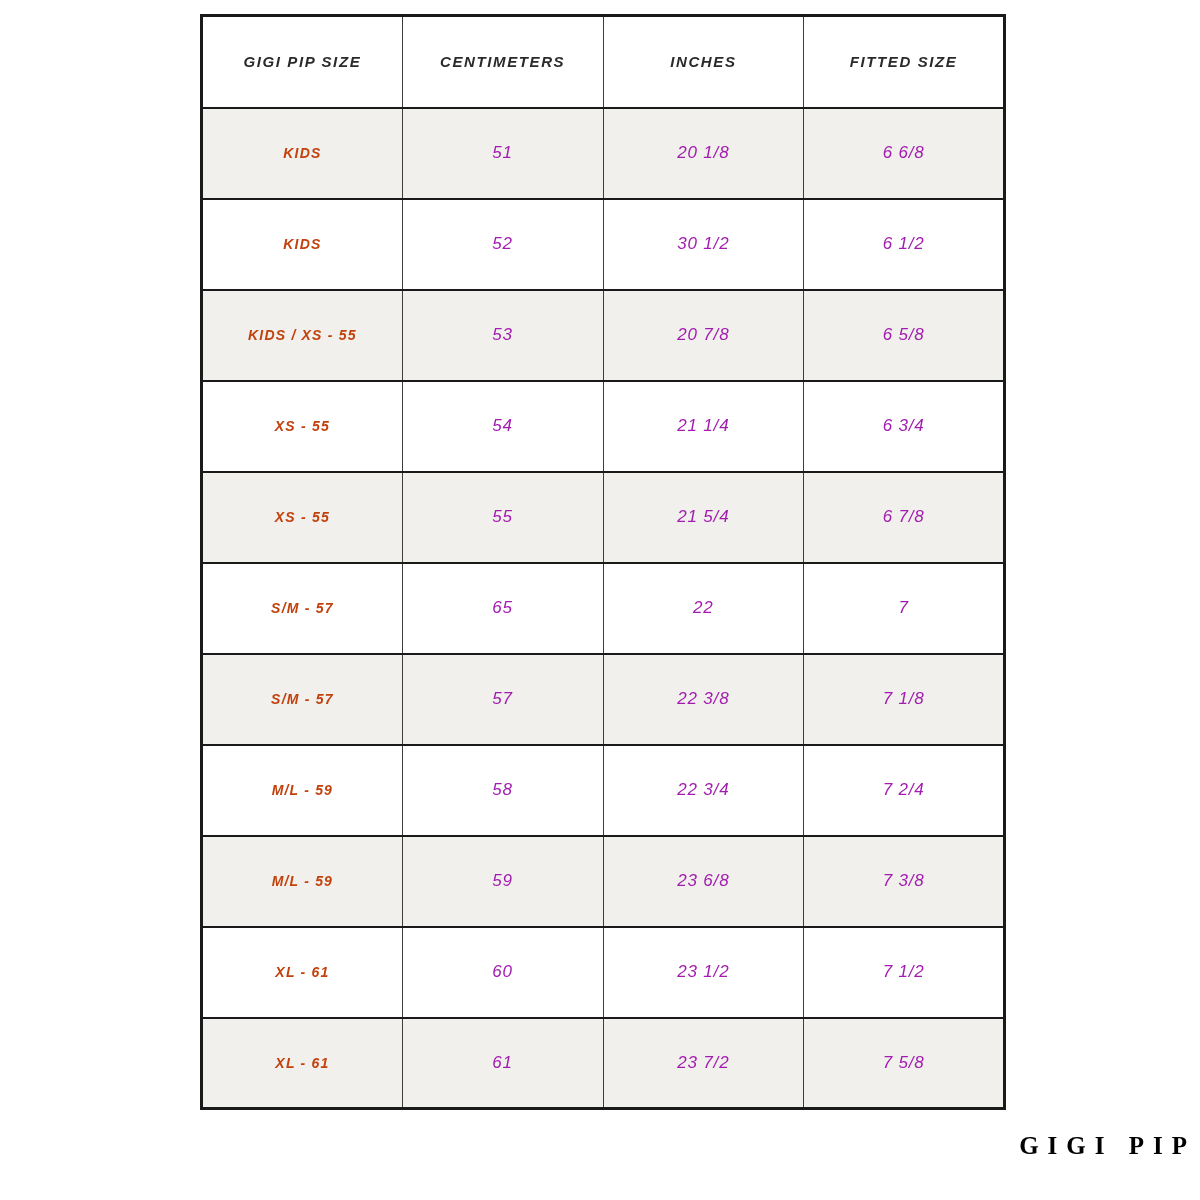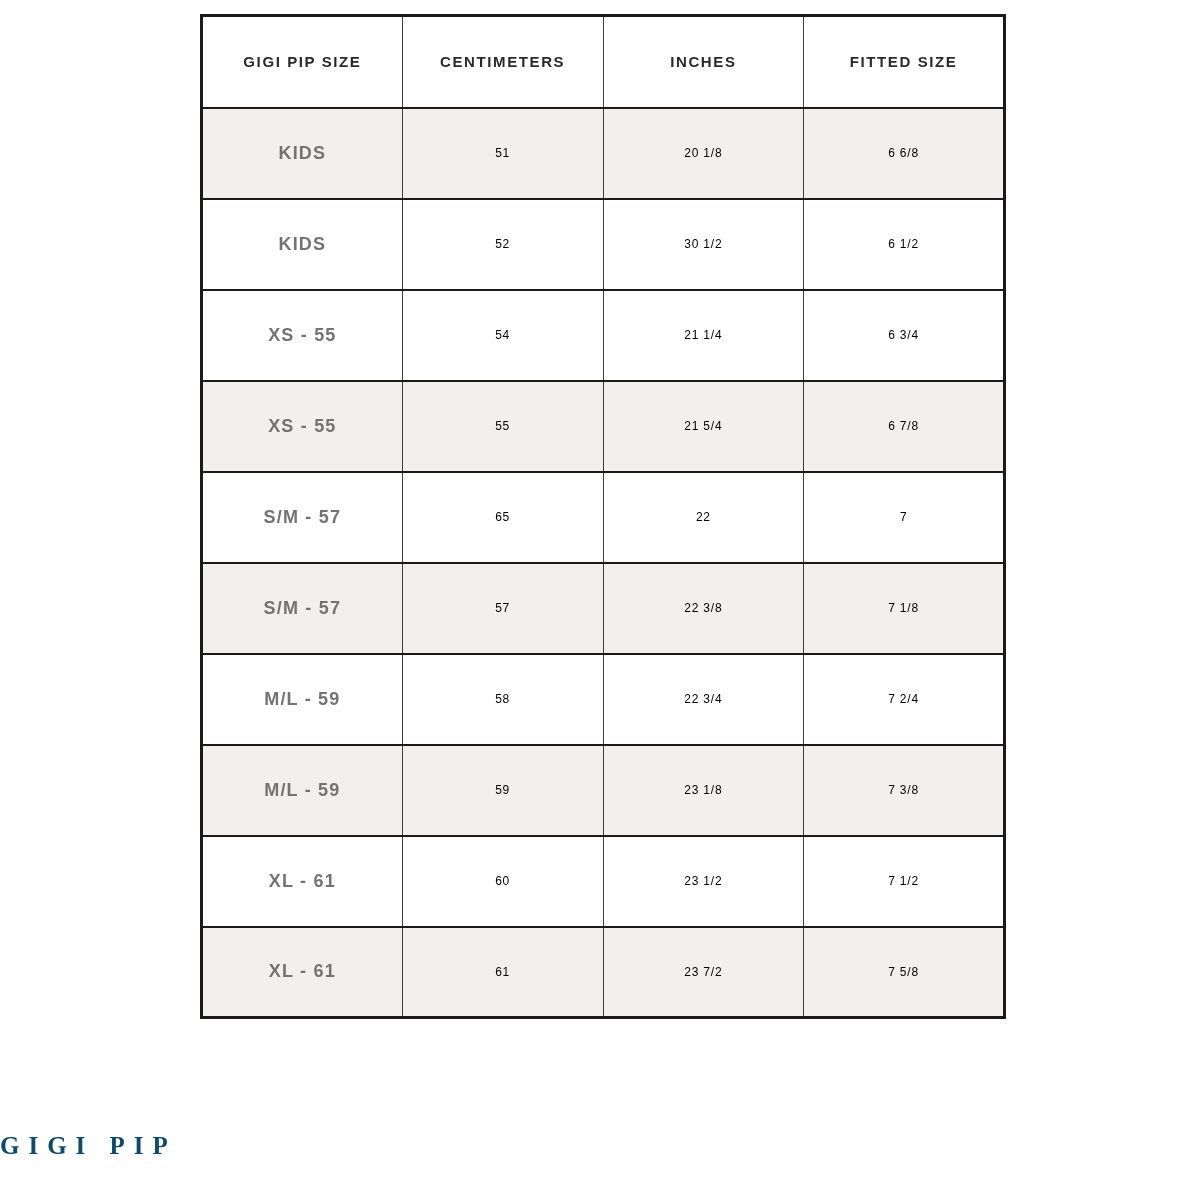--- a/index.html
+++ b/index.html
@@ -9,20 +9,21 @@
     height: 1200px;
     background: #ffffff;
     font-family: "Liberation Sans", sans-serif;
     position: relative;
   }
   .chart-wrap {
     position: absolute;
     left: 200px;
     top: 14px;
     width: 806px;
+    font-style: italic;
   }
   table.size-chart {
     border-collapse: collapse;
     table-layout: fixed;
     width: 806px;
     background: #ffffff;
     border: 3px solid #1a1a1a;
   }
   table.size-chart col { width: 25%; }
   table.size-chart th,
@@ -41,42 +42,42 @@
   tbody tr { height: 91px; }
   tbody tr.stripe { background: #f1f0ec; }
   tbody tr.plain  { background: #ffffff; }
   th {
     font-size: 15px;
     font-weight: 700;
     letter-spacing: 1.6px;
     color: #2a2a2a;
   }
   td.size-col {
-    font-size: 18px;
+    font-size: 14px;
     font-weight: 700;
     letter-spacing: 1.2px;
-    color: #737373;
+    color: #c2410c;
   }
   td.val-col {
-    font-size: 12px;
+    font-size: 17px;
     font-weight: 400;
     letter-spacing: 0.8px;
-    color: #000000;
+    color: #a21caf;
   }
   .brand-footer {
     position: absolute;
     left: 0;
     top: 1132px;
     width: 1196px;
-    text-align: left;
+    text-align: right;
     font-family: "Liberation Serif", "DejaVu Serif", serif;
     font-size: 25px;
     font-weight: 600;
     letter-spacing: 9px;
-    color: #0c4a6e;
+    color: #000000;
   }
 </style>
 </head>
 <body>
 
 <div class="chart-wrap">
   <table class="size-chart">
     <colgroup>
         <col>
         <col>
@@ -97,20 +98,26 @@
           <td class="val-col">51</td>
           <td class="val-col">20 1/8</td>
           <td class="val-col">6 6/8</td>
         </tr>
         <tr class="plain">
           <td class="size-col">KIDS</td>
           <td class="val-col">52</td>
           <td class="val-col">30 1/2</td>
           <td class="val-col">6 1/2</td>
         </tr>
+        <tr class="stripe">
+          <td class="size-col">KIDS / XS - 55</td>
+          <td class="val-col">53</td>
+          <td class="val-col">20 7/8</td>
+          <td class="val-col">6 5/8</td>
+        </tr>
         <tr class="plain">
           <td class="size-col">XS - 55</td>
           <td class="val-col">54</td>
           <td class="val-col">21 1/4</td>
           <td class="val-col">6 3/4</td>
         </tr>
         <tr class="stripe">
           <td class="size-col">XS - 55</td>
           <td class="val-col">55</td>
           <td class="val-col">21 5/4</td>
@@ -130,21 +137,21 @@
         </tr>
         <tr class="plain">
           <td class="size-col">M/L - 59</td>
           <td class="val-col">58</td>
           <td class="val-col">22 3/4</td>
           <td class="val-col">7 2/4</td>
         </tr>
         <tr class="stripe">
           <td class="size-col">M/L - 59</td>
           <td class="val-col">59</td>
-          <td class="val-col">23 1/8</td>
+          <td class="val-col">23 6/8</td>
           <td class="val-col">7 3/8</td>
         </tr>
         <tr class="plain">
           <td class="size-col">XL - 61</td>
           <td class="val-col">60</td>
           <td class="val-col">23 1/2</td>
           <td class="val-col">7 1/2</td>
         </tr>
         <tr class="stripe">
           <td class="size-col">XL - 61</td>

